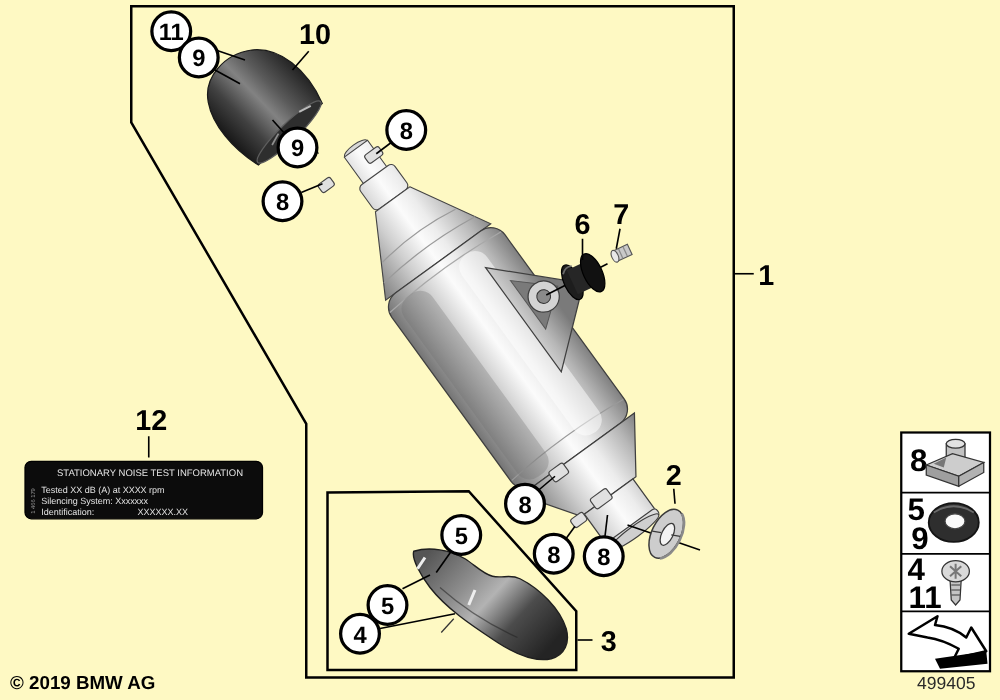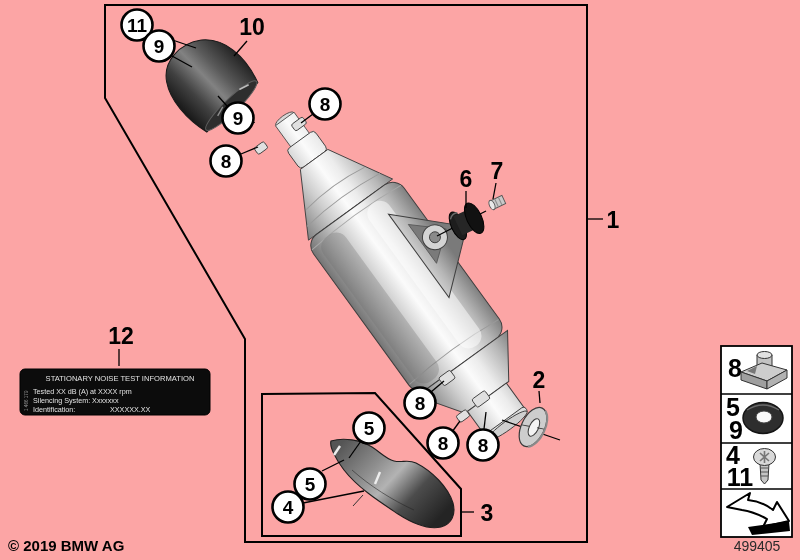--- a/index.html
+++ b/index.html
@@ -1,16 +1,16 @@
 <!DOCTYPE html>
 <html><head>
 <meta charset="utf-8">
 <style>
   html,body{margin:0;padding:0;background:#fff;}
-  #stage{position:relative;width:800px;height:560px;background:#fca5a5;overflow:hidden;
+  #stage{position:relative;width:800px;height:560px;background:#fef9c3;overflow:hidden;
          font-family:"Liberation Sans","DejaVu Sans",sans-serif;}
   svg{display:block;}
   text{font-family:"Liberation Sans","DejaVu Sans",sans-serif;}
   .callout-num{font-weight:bold;font-size:19px;fill:#000;}
   .plain-num{font-weight:bold;font-size:23px;fill:#000;}
   .legend-num{font-weight:bold;font-size:25px;fill:#000;}
   .leader{stroke:#000;stroke-width:1.3;fill:none;}
   .frame{stroke:#000;stroke-width:2;fill:none;}
   .lbl-line{fill:#e3e3e3;font-size:7.2px;}
 </style>

